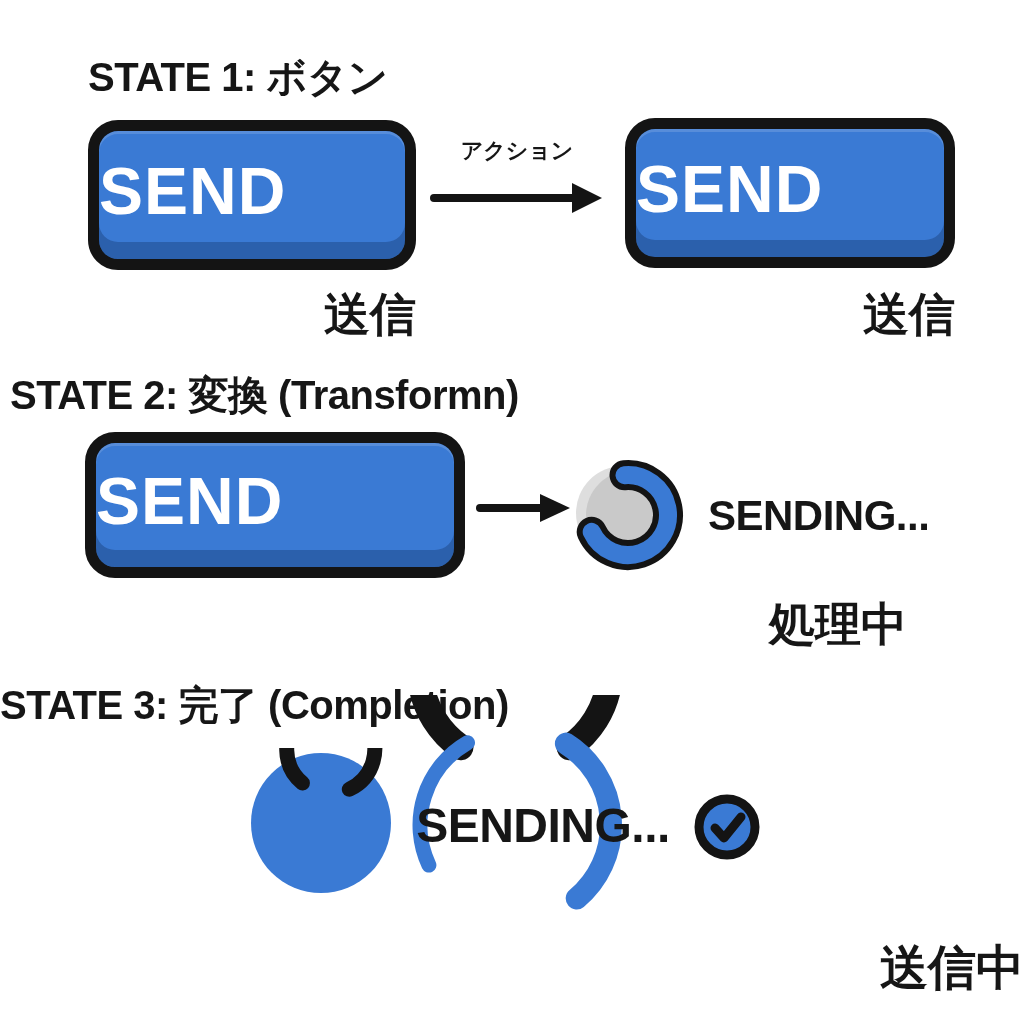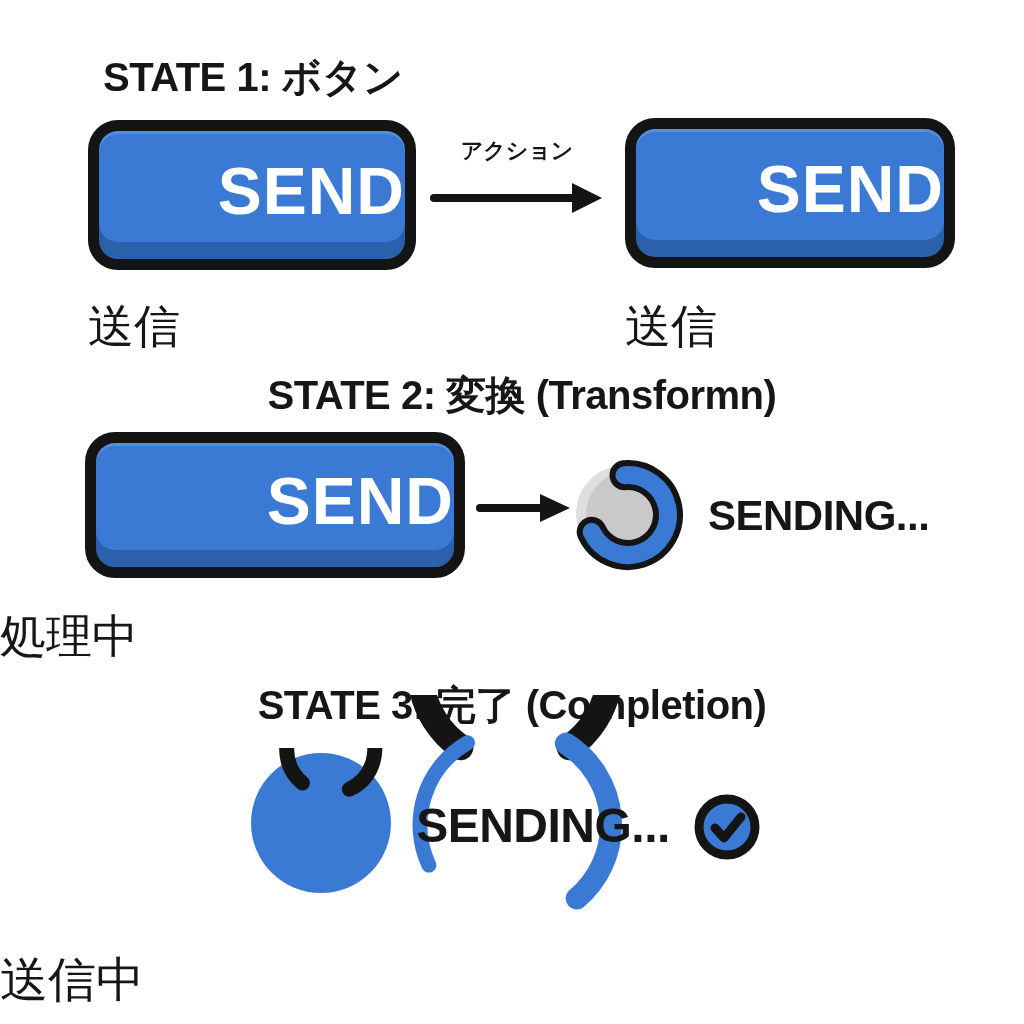--- a/index.html
+++ b/index.html
@@ -21,35 +21,33 @@
     overflow: hidden;
     font-family: "Liberation Sans", "DejaVu Sans", sans-serif;
     color: var(--text);
   }
   .abs { position: absolute; }
   .heading {
     font-size: 40px;
     font-weight: bold;
     color: var(--text);
     white-space: nowrap;
-    text-align: center;
     letter-spacing: -0.5px;
   }
   .caption {
     font-size: 46px;
-    font-weight: normal;
+    font-weight: bold;
     color: var(--text);
-    text-align: left;
+    text-align: right;
     white-space: nowrap;
-    margin-top: 12px;
   }
   .btn3d {
     display: flex;
     align-items: center;
-    justify-content: flex-end;
+    justify-content: flex-start;
     background: var(--blue);
     border: 11px solid var(--outline);
     border-radius: 30px;
     box-shadow: inset 0 -17px 0 0 rgba(8, 28, 70, 0.28), inset 0 3px 0 0 rgba(255,255,255,0.15);
     color: var(--white);
     font-weight: bold;
     letter-spacing: 1px;
   }
   .btn3d .btn-label { transform: translateY(-4px); }
   .status-text {
@@ -107,21 +105,21 @@
 
   <svg class="abs" style="left:563px; top:450px;" width="130" height="130" viewBox="-65 -65 130 130">
     <circle cx="-5" cy="-2" r="47" fill="var(--gray-light)"></circle>
     <circle cx="2" cy="0" r="44" fill="var(--gray-disc)"></circle>
     <path d="M -3.5 -39.8 A 40 40 0 1 1 -36.3 16.9" fill="none" stroke="var(--outline)" stroke-width="30" stroke-linecap="round"></path>
     <path d="M -3.5 -39.8 A 40 40 0 1 1 -36.3 16.9" fill="none" stroke="var(--blue)" stroke-width="18" stroke-linecap="round"></path>
   </svg>
 
   <div class="abs status-text" style="left:708px; top:492px;">SENDING...</div>
 
-  <div class="abs caption" style="left:0; top:594px; width:892px;">処理中</div>
+  <div class="abs caption" style="left:15px; top:594px; width:892px;">処理中</div>
 
   <div class="abs heading" style="left:0; top:678px; width:1024px;">STATE 3: 完了 (Completion)</div>
 
   <svg class="abs" style="left:246px; top:748px;" width="150" height="150" viewBox="-75 -75 150 150">
     <circle cx="0" cy="0" r="70" fill="var(--blue)"></circle>
     <path d="M -18.6 -39.9 A 44 44 0 1 1 28.3 -33.7" fill="none" stroke="var(--outline)" stroke-width="15" stroke-linecap="round"></path>
   </svg>
 
   <svg class="abs" style="left:385px; top:695px;" width="260" height="260" viewBox="-130 -130 260 260">
     <path d="M -54.5 -77.8 A 95 95 0 1 1 54.5 -77.8" fill="none" stroke="var(--outline)" stroke-width="26" stroke-linecap="round"></path>

